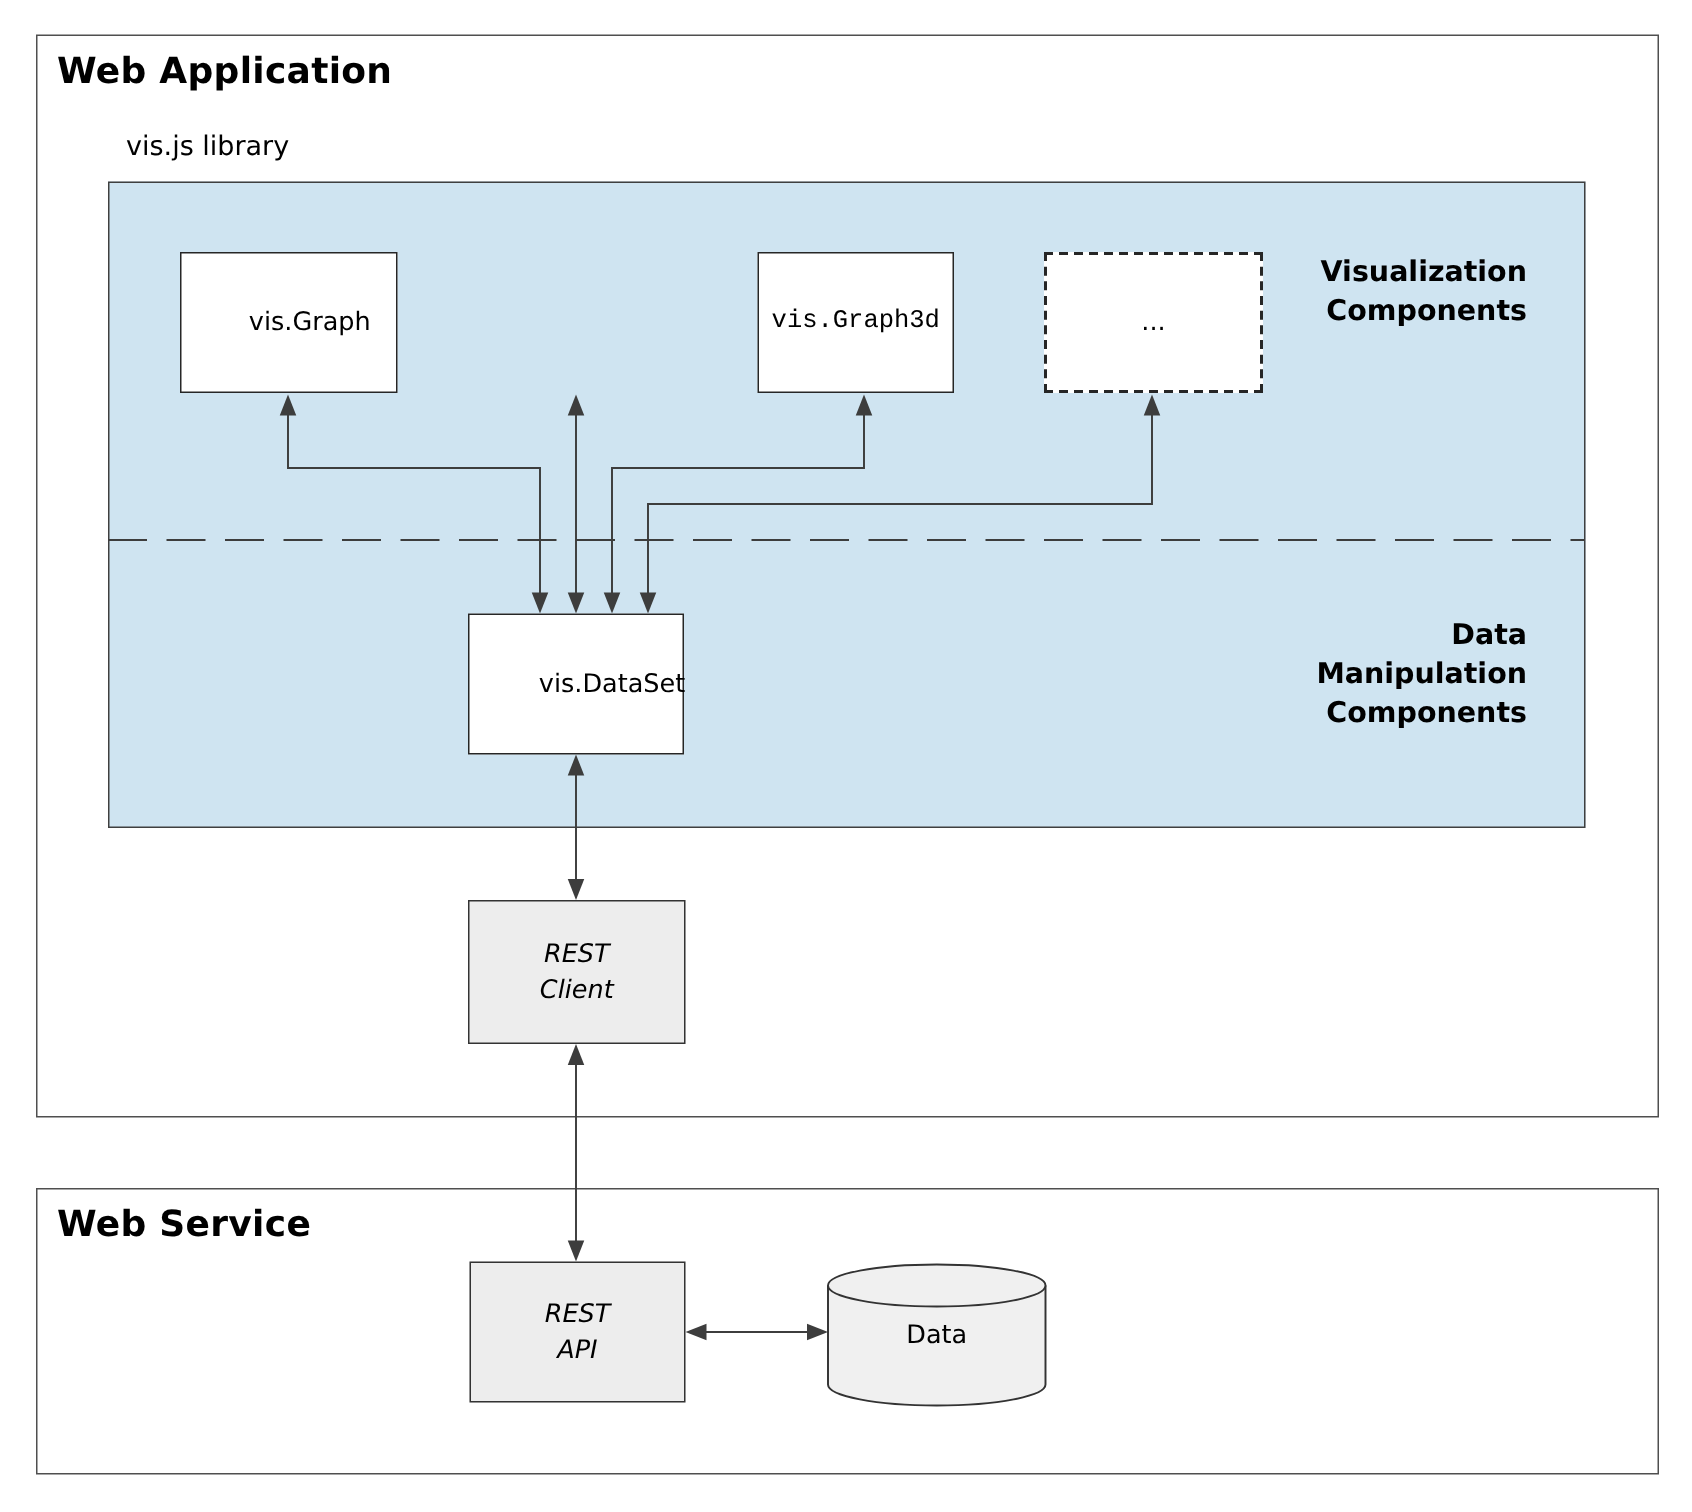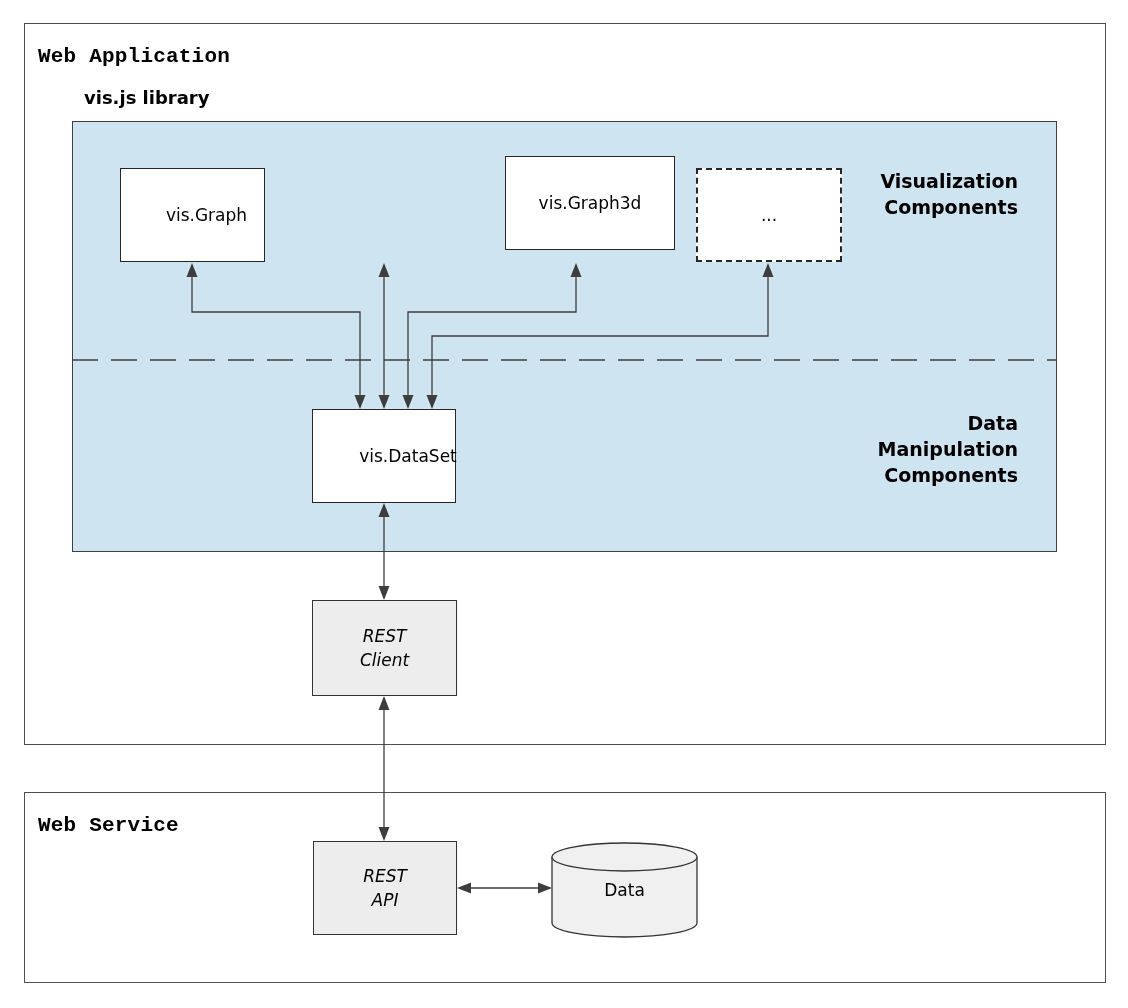--- a/index.html
+++ b/index.html
@@ -14,31 +14,30 @@
   }
   .container-box {
     position: absolute;
     border: 1px solid #4f4f4f;
     background: #ffffff;
     box-sizing: border-box;
   }
   .container-title {
     position: absolute;
     left: 13px;
-    top: 21px;
-    font-size: 21px;
+    top: 9px;
+    font-size: 24px;
     font-weight: bold;
     letter-spacing: 0.2px;
     white-space: nowrap;
-    font-family: Liberation Mono, monospace;
   }
   .sub-title {
     position: absolute;
     font-size: 18px;
-    font-weight: bold;
+    font-weight: normal;
     white-space: nowrap;
   }
   #vis-panel {
     position: absolute;
     left: 72px;
     top: 121px;
     width: 985px;
     height: 431px;
     border: 1px solid #3f3f3f;
     box-sizing: border-box;
@@ -142,21 +141,21 @@
       <path class="cyl" d="M552,857 V923 A72.5,14 0 0 0 697,923 V857"></path>
       <ellipse class="cyl" cx="624.5" cy="857" rx="72.5" ry="14"></ellipse>
     </g>
   </svg>
 
   <div class="node" style="left:120px; top:168px; width:145px; height:94px;padding-left:28px;">
     <span class="node-label">vis.Graph</span>
   </div>
 
 
-  <div class="node" style="left:505px; top:156px; width:170px; height:94px;">
+  <div class="node" style="left:505px; top:168px; width:131px; height:94px;font-family:Liberation Mono, monospace;">
     <span class="node-label">vis.Graph3d</span>
   </div>
 
   <div class="node dashed" style="left:696px; top:168px; width:146px; height:94px;">
     <span class="node-label">...</span>
   </div>
 
   <div class="node" style="left:312px; top:409px; width:144px; height:94px;padding-left:48px;">
     <span class="node-label">vis.DataSet</span>
   </div>

